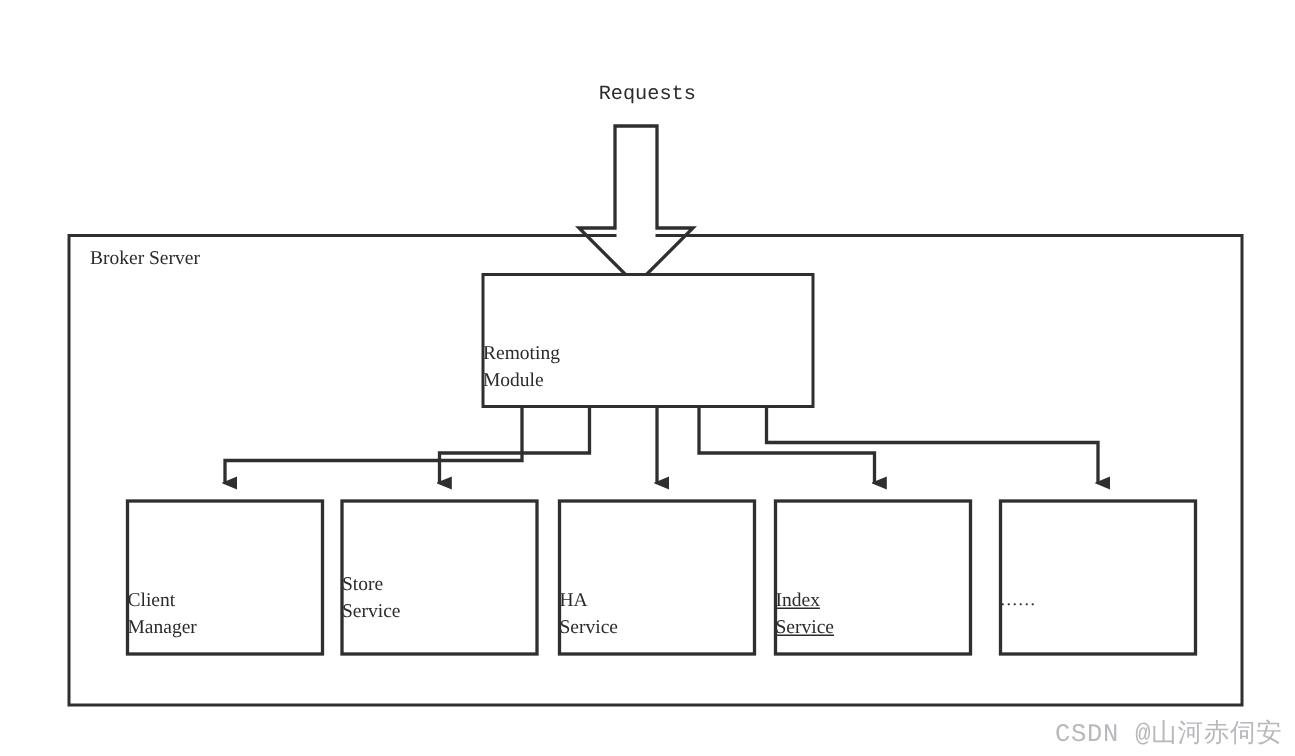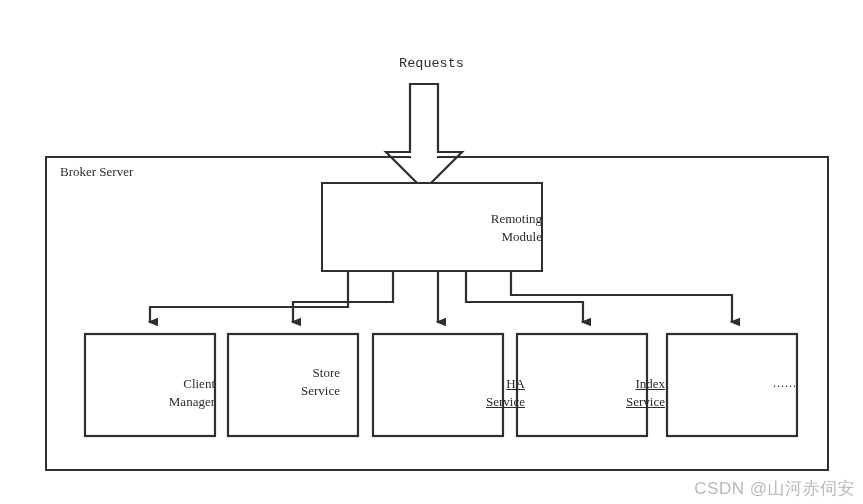--- a/index.html
+++ b/index.html
@@ -24,26 +24,27 @@
   }
   #diagram-svg {
     position: absolute;
     left: 0;
     top: 0;
     width: 863px;
     height: 504px;
   }
   .node-text {
     position: absolute;
-    text-align: right;
+    text-align: left;
     line-height: 1.35;
     font-size: 13px;
     color: #2b2b2b;
     white-space: pre-line;
     pointer-events: none;
+    margin-top: 16px;
   }
   #requests-label {
     position: absolute;
     left: 0;
     top: 56px;
     width: 863px;
     text-align: center;
     font-size: 13.5px;
     color: #2b2b2b;
     font-family: Liberation Mono, monospace;
@@ -55,30 +56,30 @@
     font-size: 13px;
     color: #2b2b2b;
   }
   #remoting-text {
     left: 322px;
     top: 210px;
     width: 220px;
   }
   #svc-text-0 { left: 85px;  top: 375px; width: 130px; }
   #svc-text-1 { left: 228px; top: 364px; width: 112px; }
-  #svc-text-2 { left: 373px; top: 375px; width: 152px; text-decoration: underline; }
+  #svc-text-2 { left: 373px; top: 375px; width: 152px; }
   #svc-text-3 { left: 517px; top: 375px; width: 148px; text-decoration: underline; }
   #svc-text-4 { left: 667px; top: 375px; width: 130px; font-size: 12px; letter-spacing: 1px; }
   #watermark {
     position: absolute;
     right: 8px;
     bottom: 4px;
     font-size: 17px;
     color: #b9b9bd;
-    font-family: Liberation Sans, sans-serif;
+    font-family: Liberation Mono, monospace;
     white-space: nowrap;
     letter-spacing: 0.5px;
   }
 </style>
 </head>
 <body>
 
 <div id="stage">
 
   <svg id="diagram-svg" viewBox="0 0 863 504">

